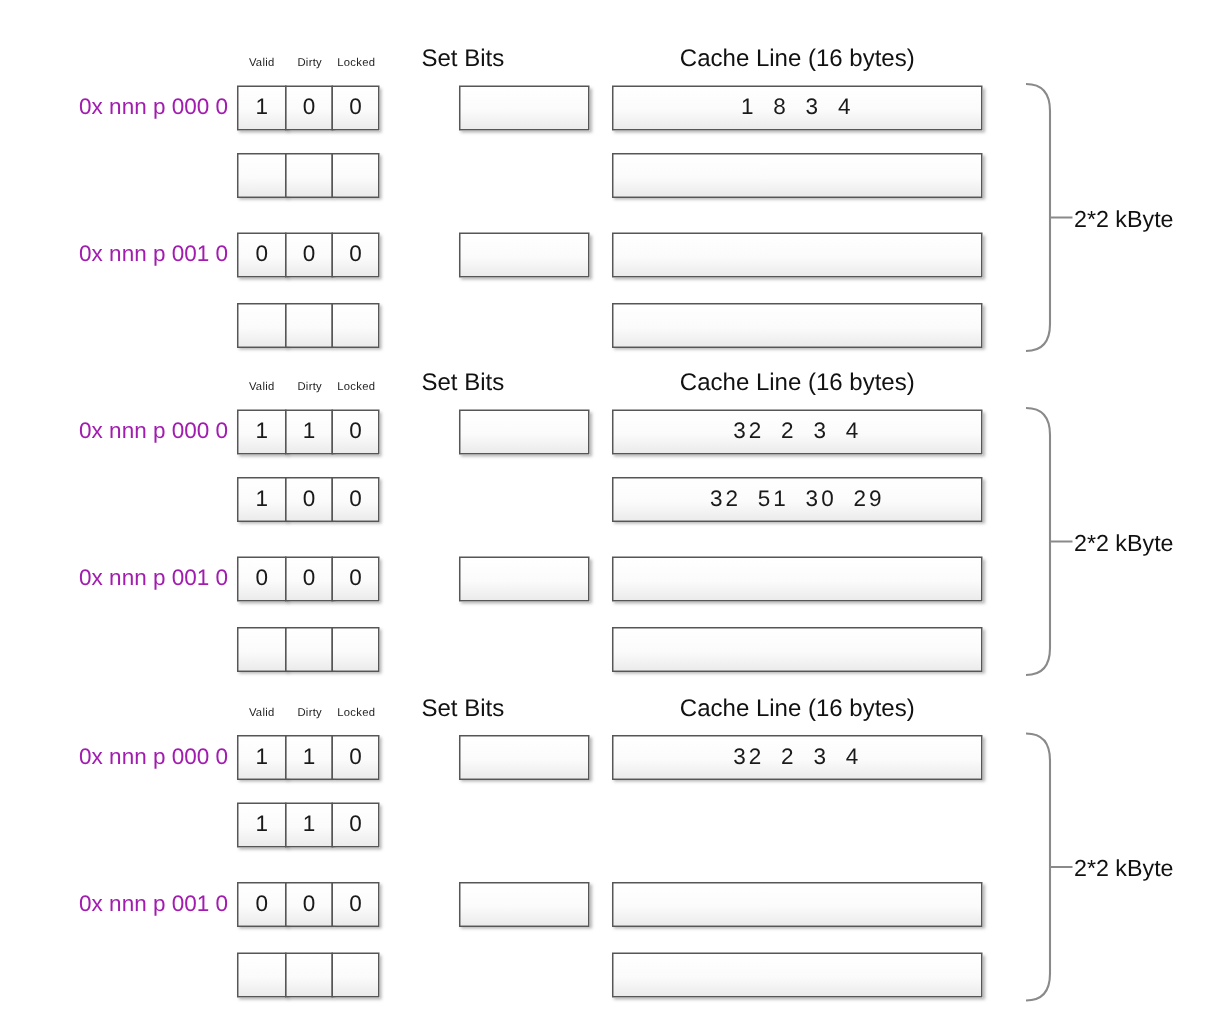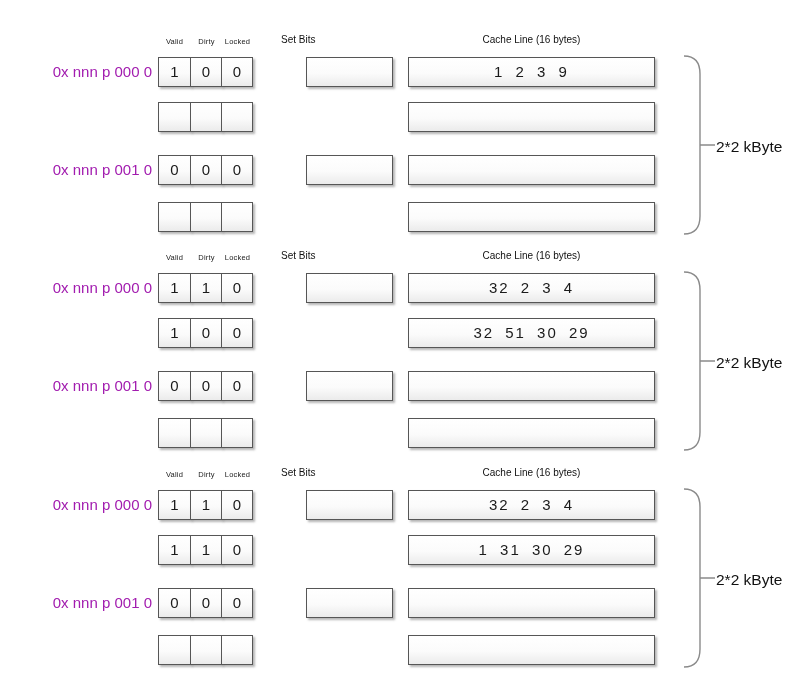--- a/index.html
+++ b/index.html
@@ -7,21 +7,21 @@
     position:relative; width:803px; height:682px; background:#ffffff;
     font-family:"Liberation Sans", sans-serif; color:#1a1a1a; overflow:hidden;border-radius:10px;
   }
   .section { position:absolute; left:0; width:803px; height:218px; }
 
   
   .vdl {
     position:absolute; top:5px; width:33px; text-align:center;
     font-size:7.5px; line-height:9px; color:#222; letter-spacing:0.2px;
   }
-  .hdr { position:absolute; top:-1px; font-size:10px; line-height:17px; color:#111; }
+  .hdr { position:absolute; top:-1px; font-size:16px; line-height:17px; color:#111; }
   .set-hdr   { left:281px; }
   .cache-hdr { left:408px; width:247px; text-align:center; }
 
   
   .addr {
     position:absolute; left:28px; width:124px; height:30px;
     text-align:right; font-size:15px; line-height:30px; color:#a21caf;
     white-space:nowrap;
   }
 
@@ -64,21 +64,21 @@
     <div class="hdr set-hdr">Set Bits</div>
     <div class="hdr cache-hdr">Cache Line (16 bytes)</div>
 
     <div class="addr" style="top:25px">0x nnn p 000 0</div>
     <div class="bits" style="top:25px">
       <div class="cell boxface">1</div>
       <div class="cell boxface">0</div>
       <div class="cell boxface">0</div>
     </div>
     <div class="setbox boxface" style="top:25px"></div>
-    <div class="cachebox boxface" style="top:25px">1 2 3 9</div>
+    <div class="cachebox boxface" style="top:25px">1 8 3 4</div>
 
     <div class="bits" style="top:70px">
       <div class="cell boxface"></div>
       <div class="cell boxface"></div>
       <div class="cell boxface"></div>
     </div>
     <div class="cachebox boxface" style="top:70px"></div>
 
     <div class="addr" style="top:123px">0x nnn p 001 0</div>
     <div class="bits" style="top:123px">
@@ -161,21 +161,20 @@
       <div class="cell boxface">0</div>
     </div>
     <div class="setbox boxface" style="top:25px"></div>
     <div class="cachebox boxface" style="top:25px">32 2 3 4</div>
 
     <div class="bits" style="top:70px">
       <div class="cell boxface">1</div>
       <div class="cell boxface">1</div>
       <div class="cell boxface">0</div>
     </div>
-    <div class="cachebox boxface" style="top:70px">1 31 30 29</div>
 
     <div class="addr" style="top:123px">0x nnn p 001 0</div>
     <div class="bits" style="top:123px">
       <div class="cell boxface">0</div>
       <div class="cell boxface">0</div>
       <div class="cell boxface">0</div>
     </div>
     <div class="setbox boxface" style="top:123px"></div>
     <div class="cachebox boxface" style="top:123px"></div>
 

